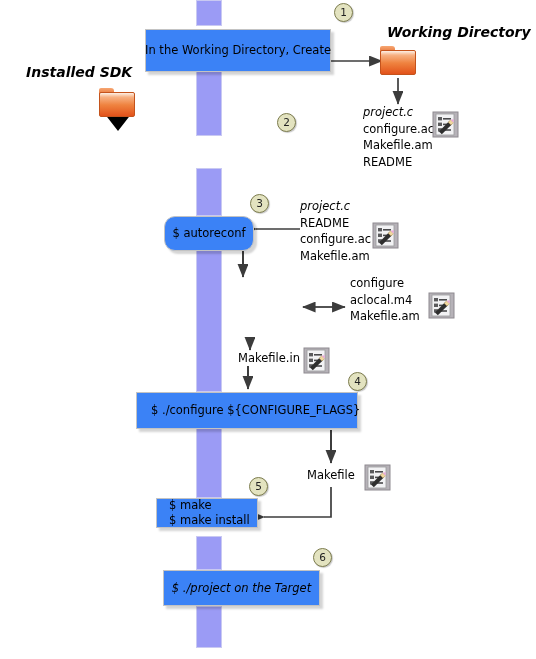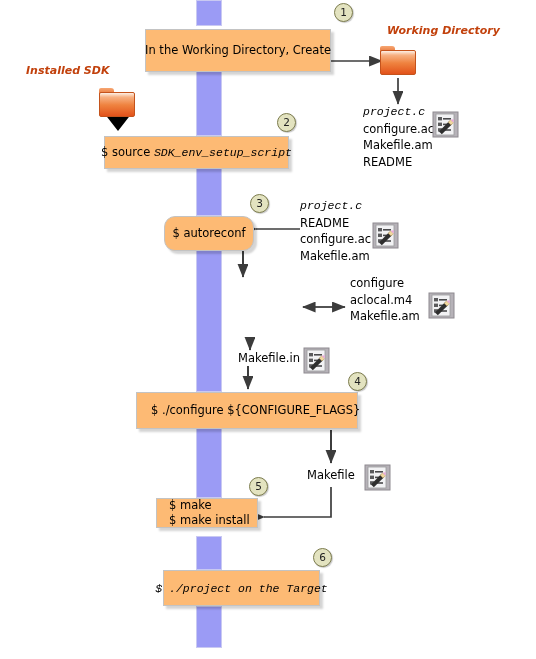--- a/index.html
+++ b/index.html
@@ -16,36 +16,36 @@
   .timeline{
     position:absolute;
     background:#9b9bf5;
     border:1px solid #c9c9f2;
     box-sizing:border-box;
   }
 
   
   .box{
     position:absolute;
-    background:#fdba74;
+    background:#3b82f6;
     border:1px solid #c3c3c3;
     box-sizing:border-box;
     box-shadow:3px 3px 2px rgba(0,0,0,0.17);
     color:#000;
     font-size:11.5px;
     line-height:15px;
     display:flex;
     flex-direction:column;
     justify-content:center;
     padding:3px 10px;
   }
   .box.center{align-items:center;text-align:center;}
   .box.left{align-items:flex-start;text-align:left;}
   .box .ln{white-space:nowrap;}
-  .ital{font-style:italic;font-family:Liberation Mono, monospace;}
+  .ital{font-style:italic;}
 
   
   .badge{
     position:absolute;
     width:19px;height:19px;
     border-radius:50%;
     background:#e3e3c0;
     border:1.4px solid #7d7d4e;
     color:#222;
     font-size:10.5px;
@@ -53,22 +53,22 @@
     text-align:center;
     box-sizing:border-box;
     box-shadow:1px 1px 1px rgba(0,0,0,0.22);
   }
 
   
   .heading{
     position:absolute;
     font-weight:bold;
     font-style:italic;
-    font-size:11px;
-    color:#c2410c;
+    font-size:14px;
+    color:#000000;
     white-space:nowrap;
   }
 
   
   .filelist{
     position:absolute;
     font-size:11.5px;
     line-height:16.5px;
     color:#000;
     white-space:nowrap;
@@ -157,23 +157,20 @@
   </div>
   <div class="folder" style="left:99px;top:88px;">
     <div class="tab"></div>
     <div class="body"></div>
   </div>
 
   <div class="box center" style="left:145px;top:29px;width:186px;height:43px;">
     <span class="ln">In the Working Directory, Create</span>
   </div>
 
-  <div class="box center" style="left:104px;top:136px;width:185px;height:33px;">
-    <span class="ln"><span>$ source </span><span class="ital">SDK_env_setup_script</span></span>
-  </div>
 
   <div class="box center" style="left:164px;top:216px;width:90px;height:35px;border-radius:11px;">
     <span class="ln">$ autoreconf</span>
   </div>
 
 
   <div class="box left" style="left:136px;top:392px;width:222px;height:37px;padding-left:14px;">
     <span class="ln">$ ./configure ${CONFIGURE_FLAGS}</span>
   </div>
 

